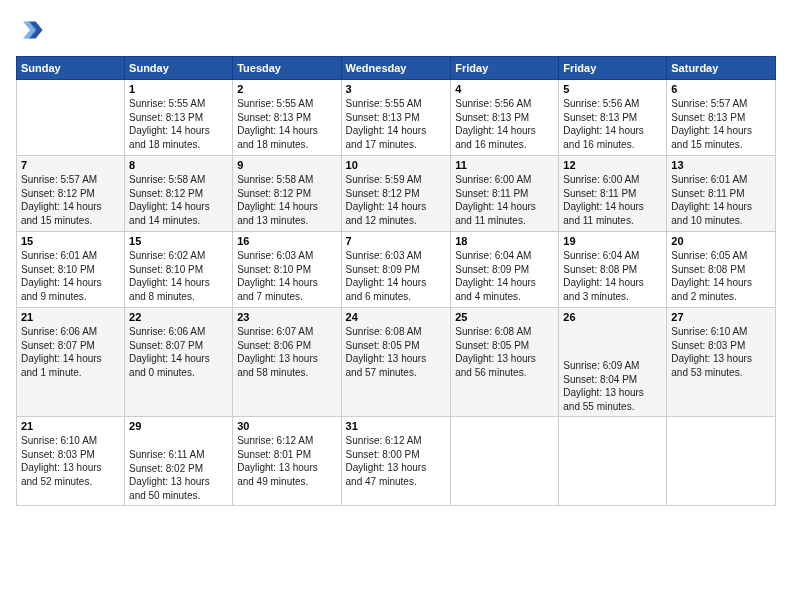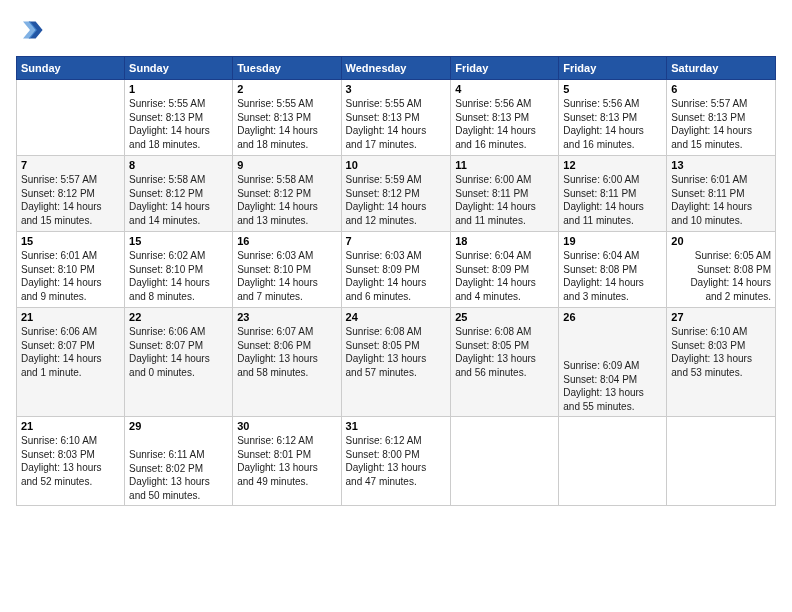--- a/index.html
+++ b/index.html
@@ -268,21 +268,21 @@
           </td>
           <td>
             <span class="day-num">19</span>
             <div class="day-info" style="white-space: pre-line;">Sunrise: 6:04 AM
 Sunset: 8:08 PM
 Daylight: 14 hours
 and 3 minutes.</div>
           </td>
           <td>
             <span class="day-num">20</span>
-            <div class="day-info" style="white-space: pre-line; text-align: right;">Sunrise: 6:05 AM
+            <div class="day-info" style="white-space: pre-line;">Sunrise: 6:05 AM
 Sunset: 8:08 PM
 Daylight: 14 hours
 and 2 minutes.</div>
           </td>
         </tr>
         <tr>
           <td>
             <span class="day-num">21</span>
             <div class="day-info" style="white-space: pre-line;">Sunrise: 6:06 AM
 Sunset: 8:07 PM

